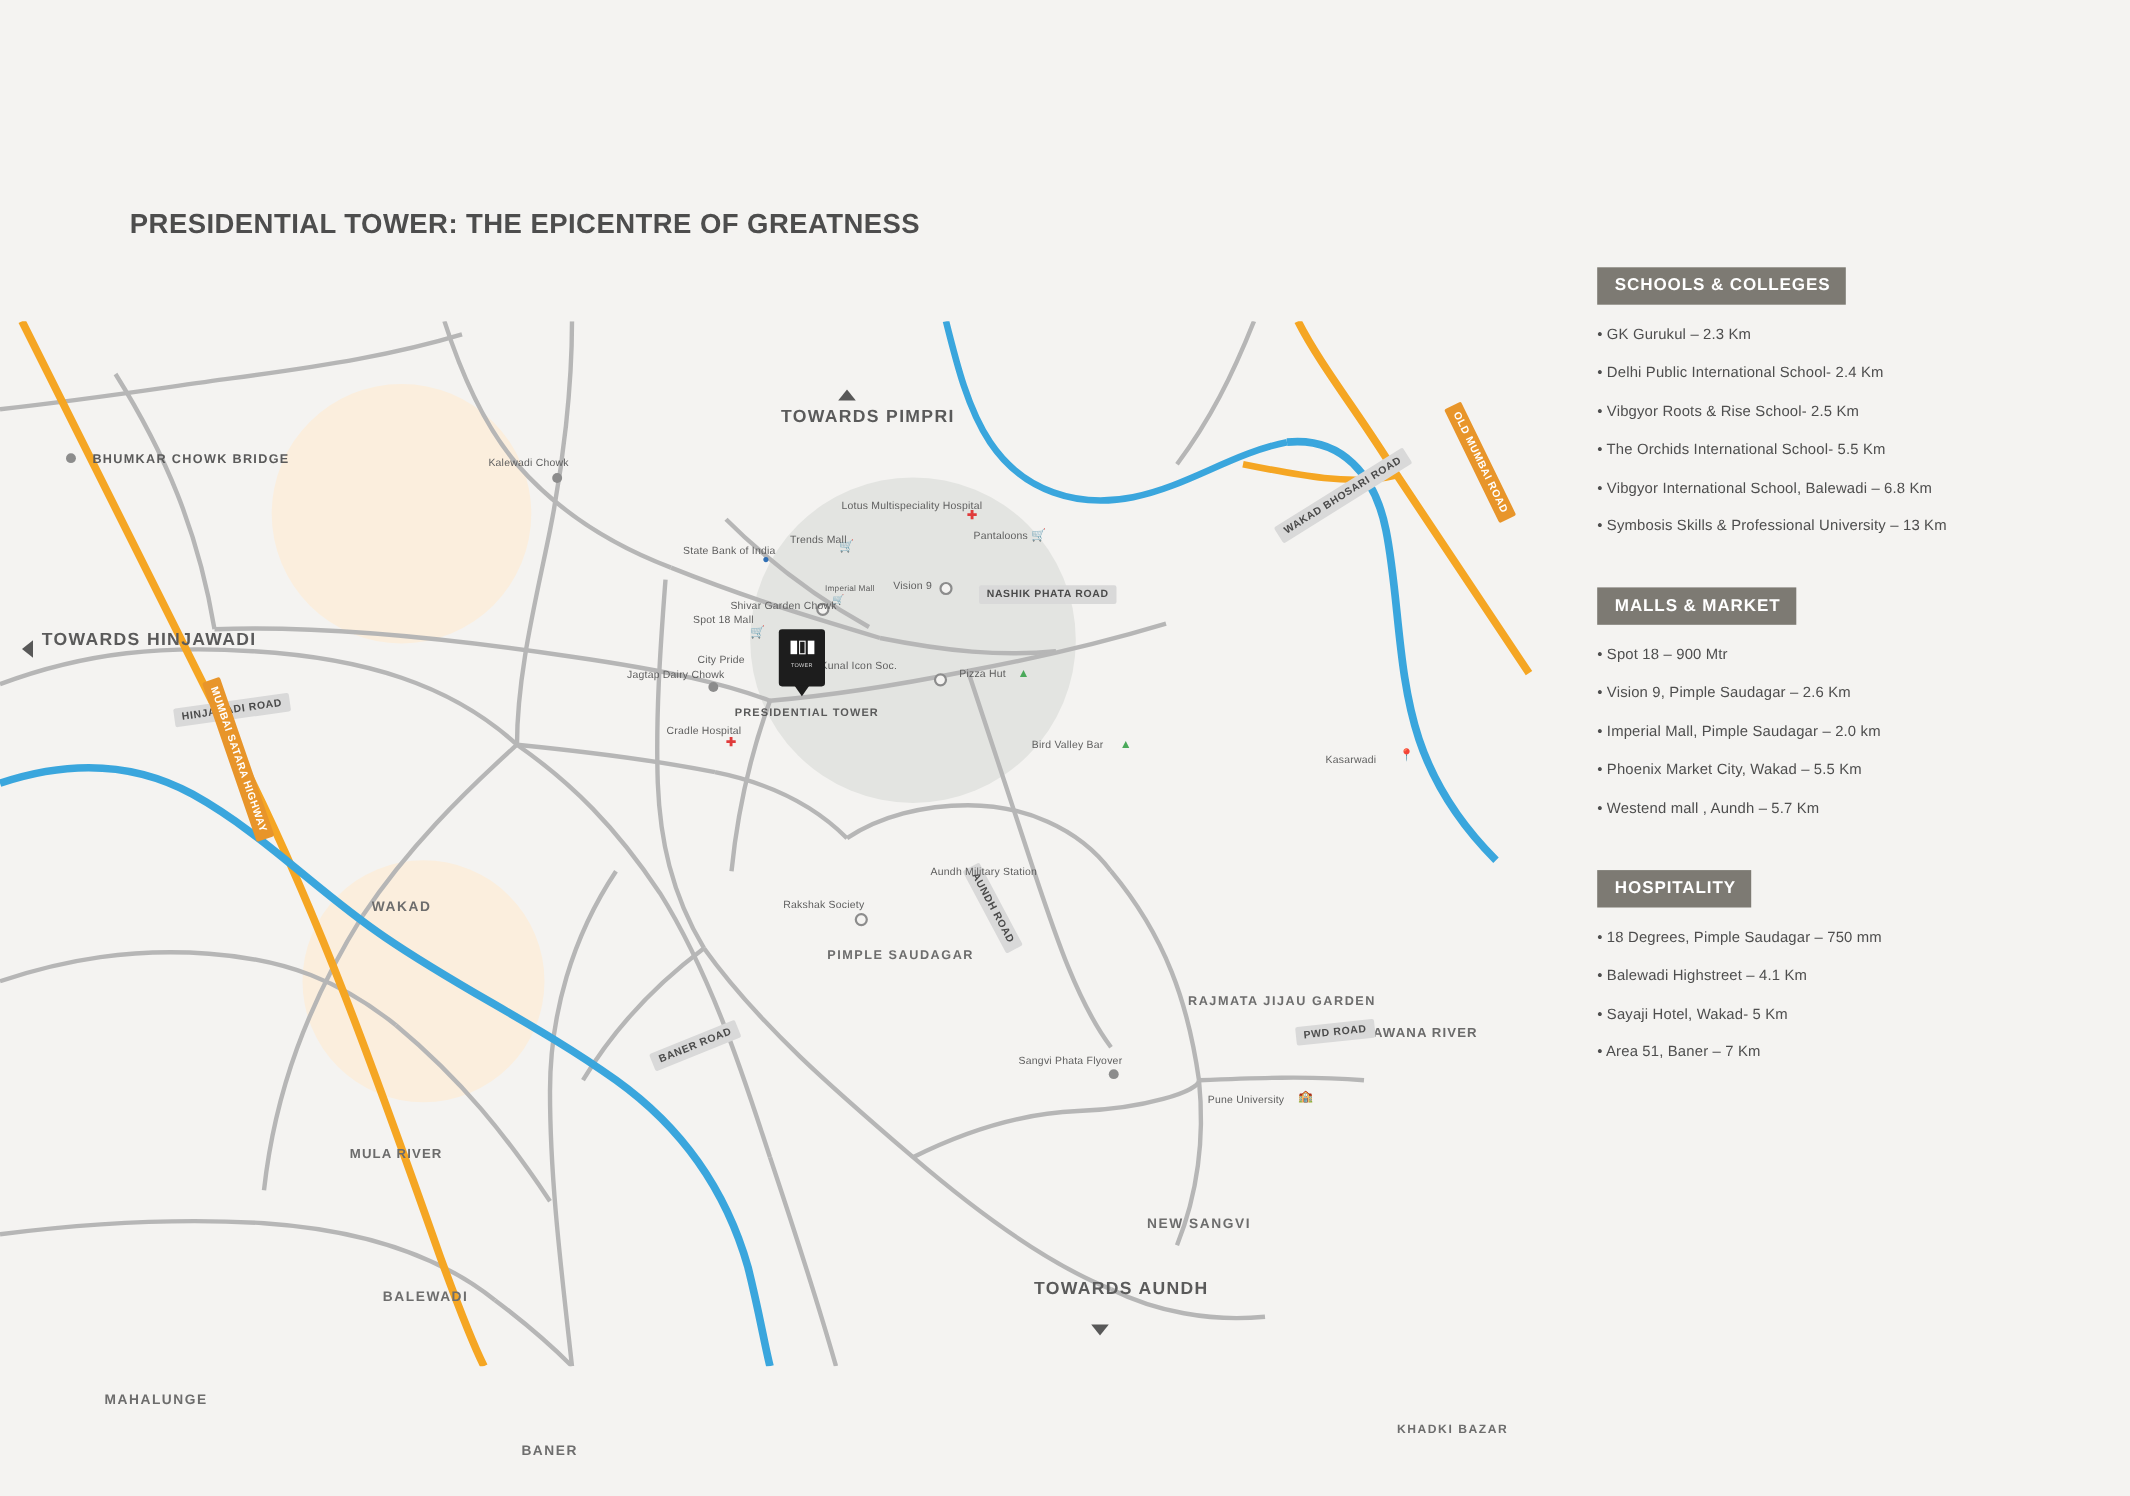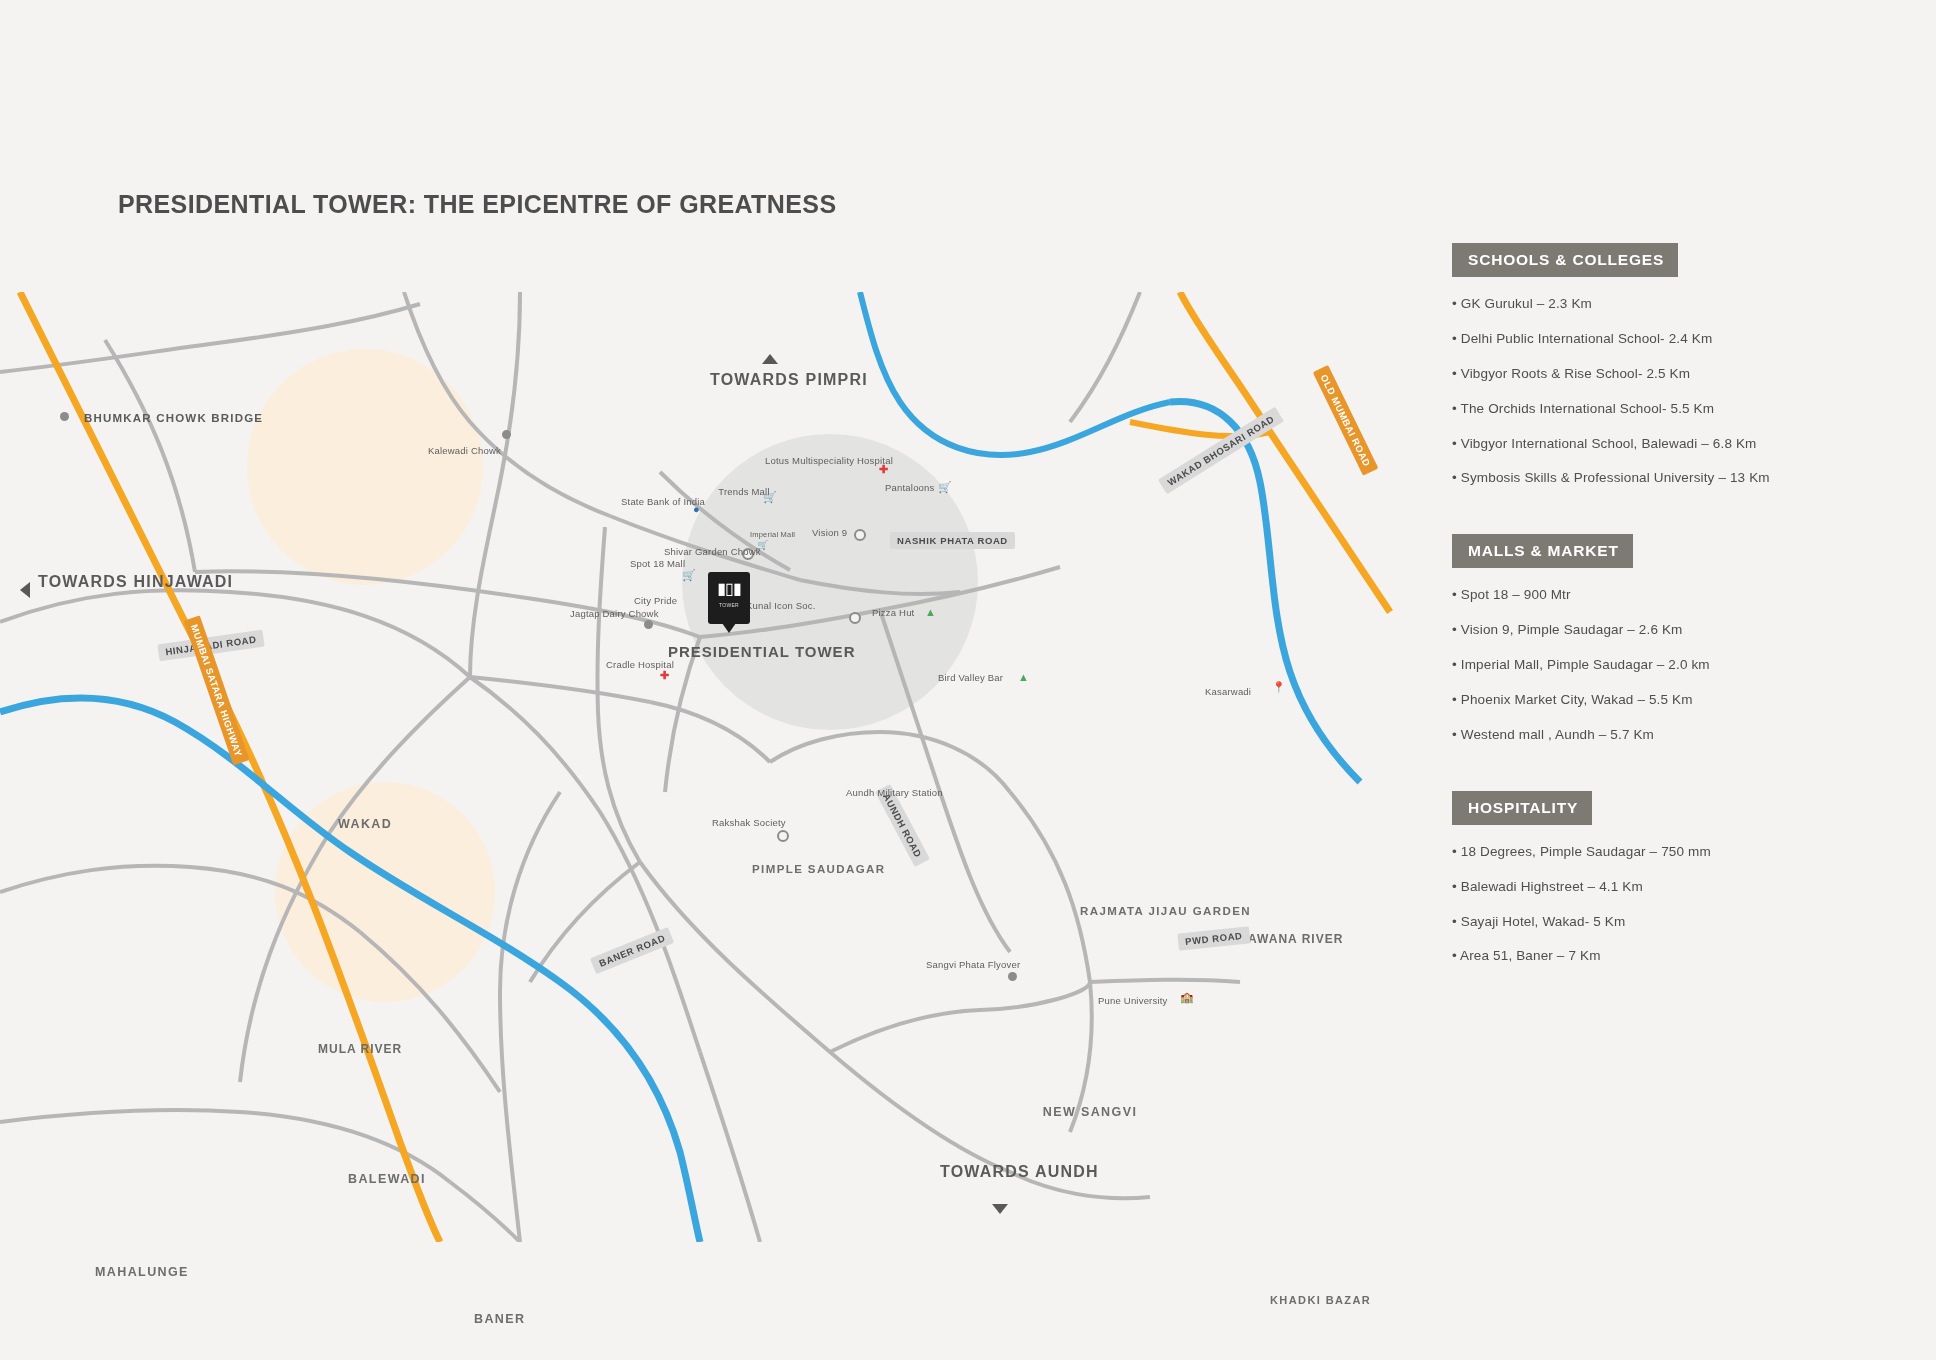--- a/index.html
+++ b/index.html
@@ -280,21 +280,21 @@
   <div class="road-badge" style="left:860px; top:525px; transform:rotate(62deg);">AUNDH ROAD</div>
   <div class="road-badge" style="left:890px; top:240px;">NASHIK PHATA ROAD</div>
   <div class="road-badge" style="left:1152px; top:150px; transform:rotate(-32deg);">WAKAD BHOSARI ROAD</div>
   <div class="road-badge orange" style="left:1288px; top:120px; transform:rotate(64deg);">OLD MUMBAI ROAD</div>
   <div class="road-badge" style="left:1178px; top:638px; transform:rotate(-6deg);">PWD ROAD</div>
 
   <div class="dot" style="left:60px; top:120px;"></div>
   <div class="map-label big" style="left:84px; top:120px; font-size:11.5px;">BHUMKAR CHOWK BRIDGE</div>
 
   <div class="dot" style="left:502px; top:138px;"></div>
-  <div class="map-label small center" style="left:428px; top:124px; width:72px; line-height:1.3;margin-top:29px;">Kalewadi Chowk</div>
+  <div class="map-label small center" style="left:444px; top:124px; width:72px; line-height:1.3;">Kalewadi Chowk</div>
 
   <div class="poi-icon bank" style="left:693px; top:212px;">●</div>
   <div class="map-label small center" style="left:621px; top:204px; width:70px; line-height:1.3;">State Bank of India</div>
 
   <div class="poi-icon shop" style="left:763px; top:200px;">🛒</div>
   <div class="map-label small center" style="left:718px; top:194px; width:52px; line-height:1.3;">Trends Mall</div>
 
   <div class="poi-icon hosp" style="left:879px; top:172px;">✚</div>
   <div class="map-label small center" style="left:765px; top:163px; width:110px; line-height:1.3;">Lotus Multispeciality Hospital</div>
 
@@ -341,21 +341,21 @@
   <div class="poi-icon uni" style="left:1180px; top:700px;">🏫</div>
   <div class="map-label small" style="left:1098px; top:703px;">Pune University</div>
 
   <div class="poi-icon pin" style="left:1272px; top:390px;">📍</div>
   <div class="map-label small" style="left:1205px; top:394px;">Kasarwadi</div>
 
   <div class="tower-marker" style="left:708px; top:280px;">
     <div class="tower-glyph">▮▯▮</div>
     <div class="tower-sub">TOWER</div>
   </div>
-  <div class="map-label big center" style="left:668px; top:350px; width:124px; font-size:15px; line-height:1.35; letter-spacing:1px;">PRESIDENTIAL TOWER</div>
+  <div class="map-label big center" style="left:668px; top:350px; width:124px; font-size:10px; line-height:1.35; letter-spacing:1px;">PRESIDENTIAL TOWER</div>
 
 </div>
 
 <div id="sidebar">
 
   <div class="section">
     <div class="section-header">SCHOOLS &amp; COLLEGES</div>
     <p class="section-item">GK Gurukul – 2.3 Km</p>
     <p class="section-item">Delhi Public International School- 2.4 Km</p>
     <p class="section-item">Vibgyor Roots &amp; Rise School- 2.5 Km</p>

